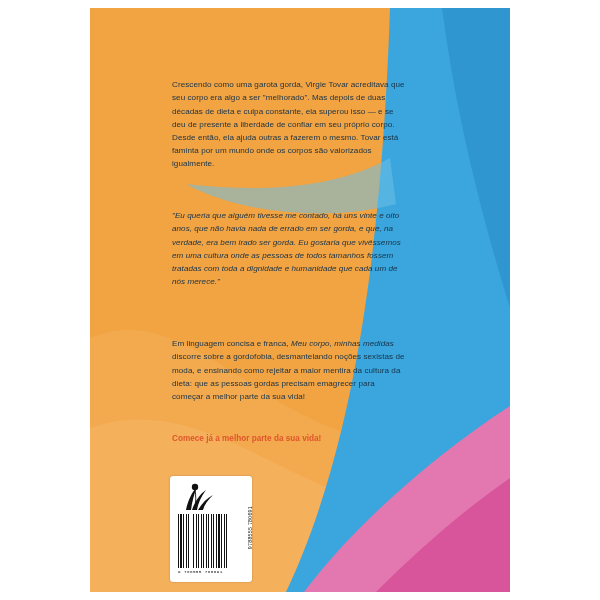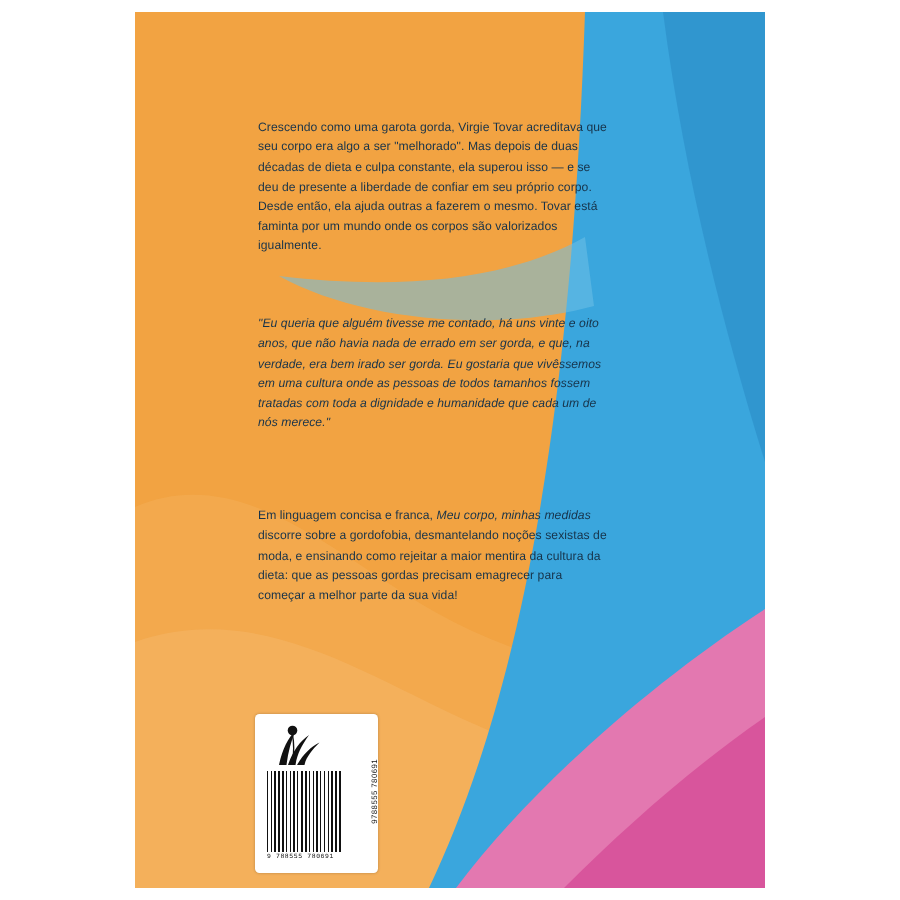--- a/index.html
+++ b/index.html
@@ -164,20 +164,21 @@
     </svg>
 
     <div id="text-layer">
 
       <p class="para" id="para-intro">Crescendo como uma garota gorda, Virgie Tovar acreditava que seu corpo era algo a ser "melhorado". Mas depois de duas décadas de dieta e culpa constante, ela superou isso — e se deu de presente a liberdade de confiar em seu próprio corpo. Desde então, ela ajuda outras a fazerem o mesmo. Tovar está faminta por um mundo onde os corpos são valorizados igualmente.</p>
 
       <p class="para" id="para-quote">"Eu queria que alguém tivesse me contado, há uns vinte e oito anos, que não havia nada de errado em ser gorda, e que, na verdade, era bem irado ser gorda. Eu gostaria que vivêssemos em uma cultura onde as pessoas de todos tamanhos fossem tratadas com toda a dignidade e humanidade que cada um de nós merece."</p>
 
       <p class="para" id="para-closing"><span>Em linguagem concisa e franca, </span><span class="em">Meu corpo, minhas medidas</span><span> discorre sobre a gordofobia, desmantelando noções sexistas de moda, e ensinando como rejeitar a maior mentira da cultura da dieta: que as pessoas gordas precisam emagrecer para começar a melhor parte da sua vida!</span></p>
 
+      <div id="tagline">Comece já a melhor parte da sua vida!</div>
 
       <div id="barcode-box">
 
         <svg id="publisher-logo" viewBox="0 0 36 30">
           <path d="M6,28 C8,18 12,10 17,5 C14,12 12,20 11,28 Z" fill="#111"></path>
           <path d="M12,28 C15,19 20,12 26,8 C21,15 18,21 17,28 Z" fill="#111"></path>
           <path d="M18,28 C22,21 27,16 33,13 C28,18 24,23 23,28 Z" fill="#111"></path>
           <circle cx="15" cy="5" r="3.2" fill="#111"></circle>
           <path d="M15,8 C16,13 16,20 15,27" stroke="#111" stroke-width="0.9" fill="none"></path>
         </svg>

